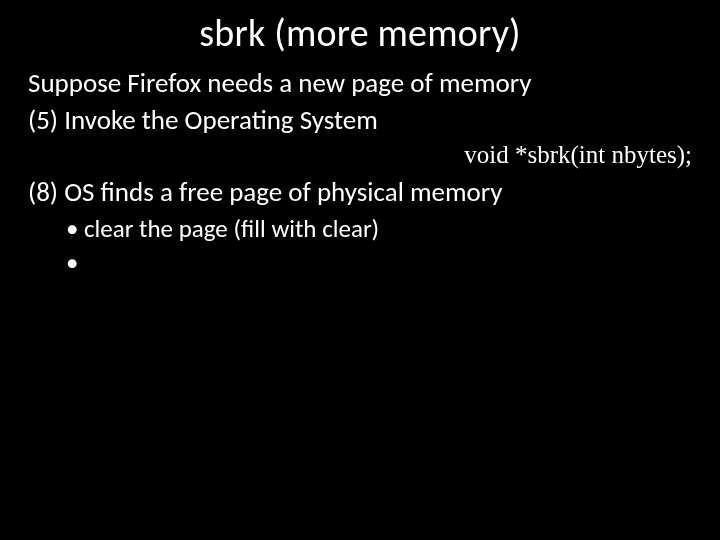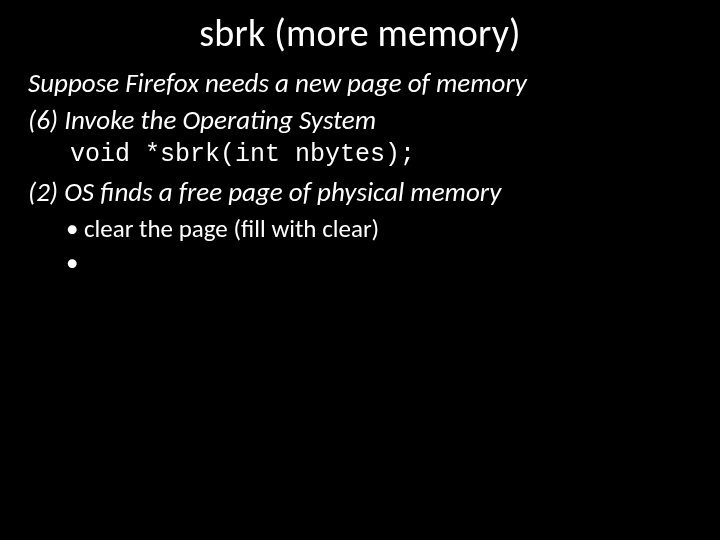--- a/index.html
+++ b/index.html
@@ -24,29 +24,29 @@
     margin: 2px 0 10px 0;
     font-weight: 400;
     letter-spacing: 0.2px;
   }
   .body {
     font-size: 27px;
     line-height: 1.28;
   }
   .line {
     margin: 0 0 2px 0;
-    font-style: italic;
   }
   .code {
-    font-family: Liberation Mono, monospace;
+    font-family: Liberation Serif, serif;
     font-size: 25px;
     margin-left: 42px;
     margin-top: 2px;
     margin-bottom: 4px;
     letter-spacing: 0;
+    text-align: right;
   }
   .bullets {
     margin: 2px 0 0 38px;
     font-size: 25px;
     line-height: 1.38;
   }
   .bullets .row {
     display: flex;
   }
   .bullets .dot {
@@ -55,23 +55,23 @@
   }
 </style>
 </head>
 <body>
 
 <div class="slide">
   <div class="title">sbrk (more memory)</div>
 
   <div class="body">
     <div class="line">Suppose Firefox needs a new page of memory</div>
-    <div class="line">(6) Invoke the Operating System</div>
+    <div class="line">(5) Invoke the Operating System</div>
     <div class="code">void *sbrk(int nbytes);</div>
-    <div class="line">(2) OS finds a free page of physical memory</div>
+    <div class="line">(8) OS finds a free page of physical memory</div>
 
     <div class="bullets">
       <div class="row">
         <span class="dot">•</span>
         <span>clear the page (fill with clear)</span>
       </div>
       <div class="row">
         <span class="dot">•</span>
       </div>
     </div>

